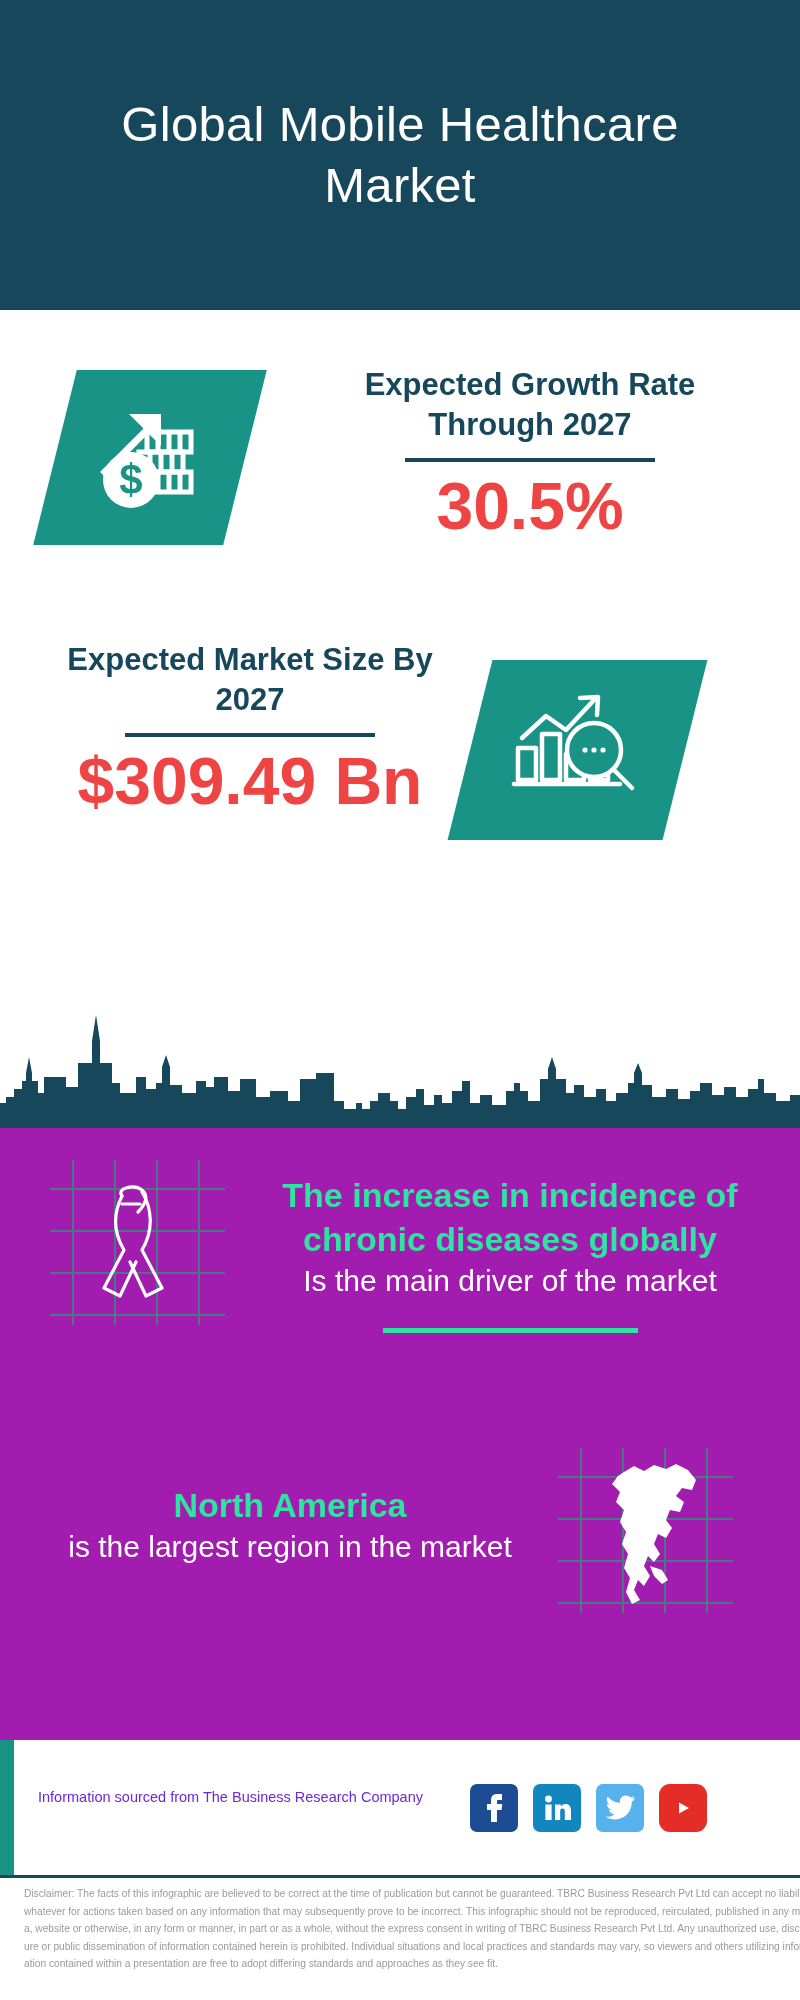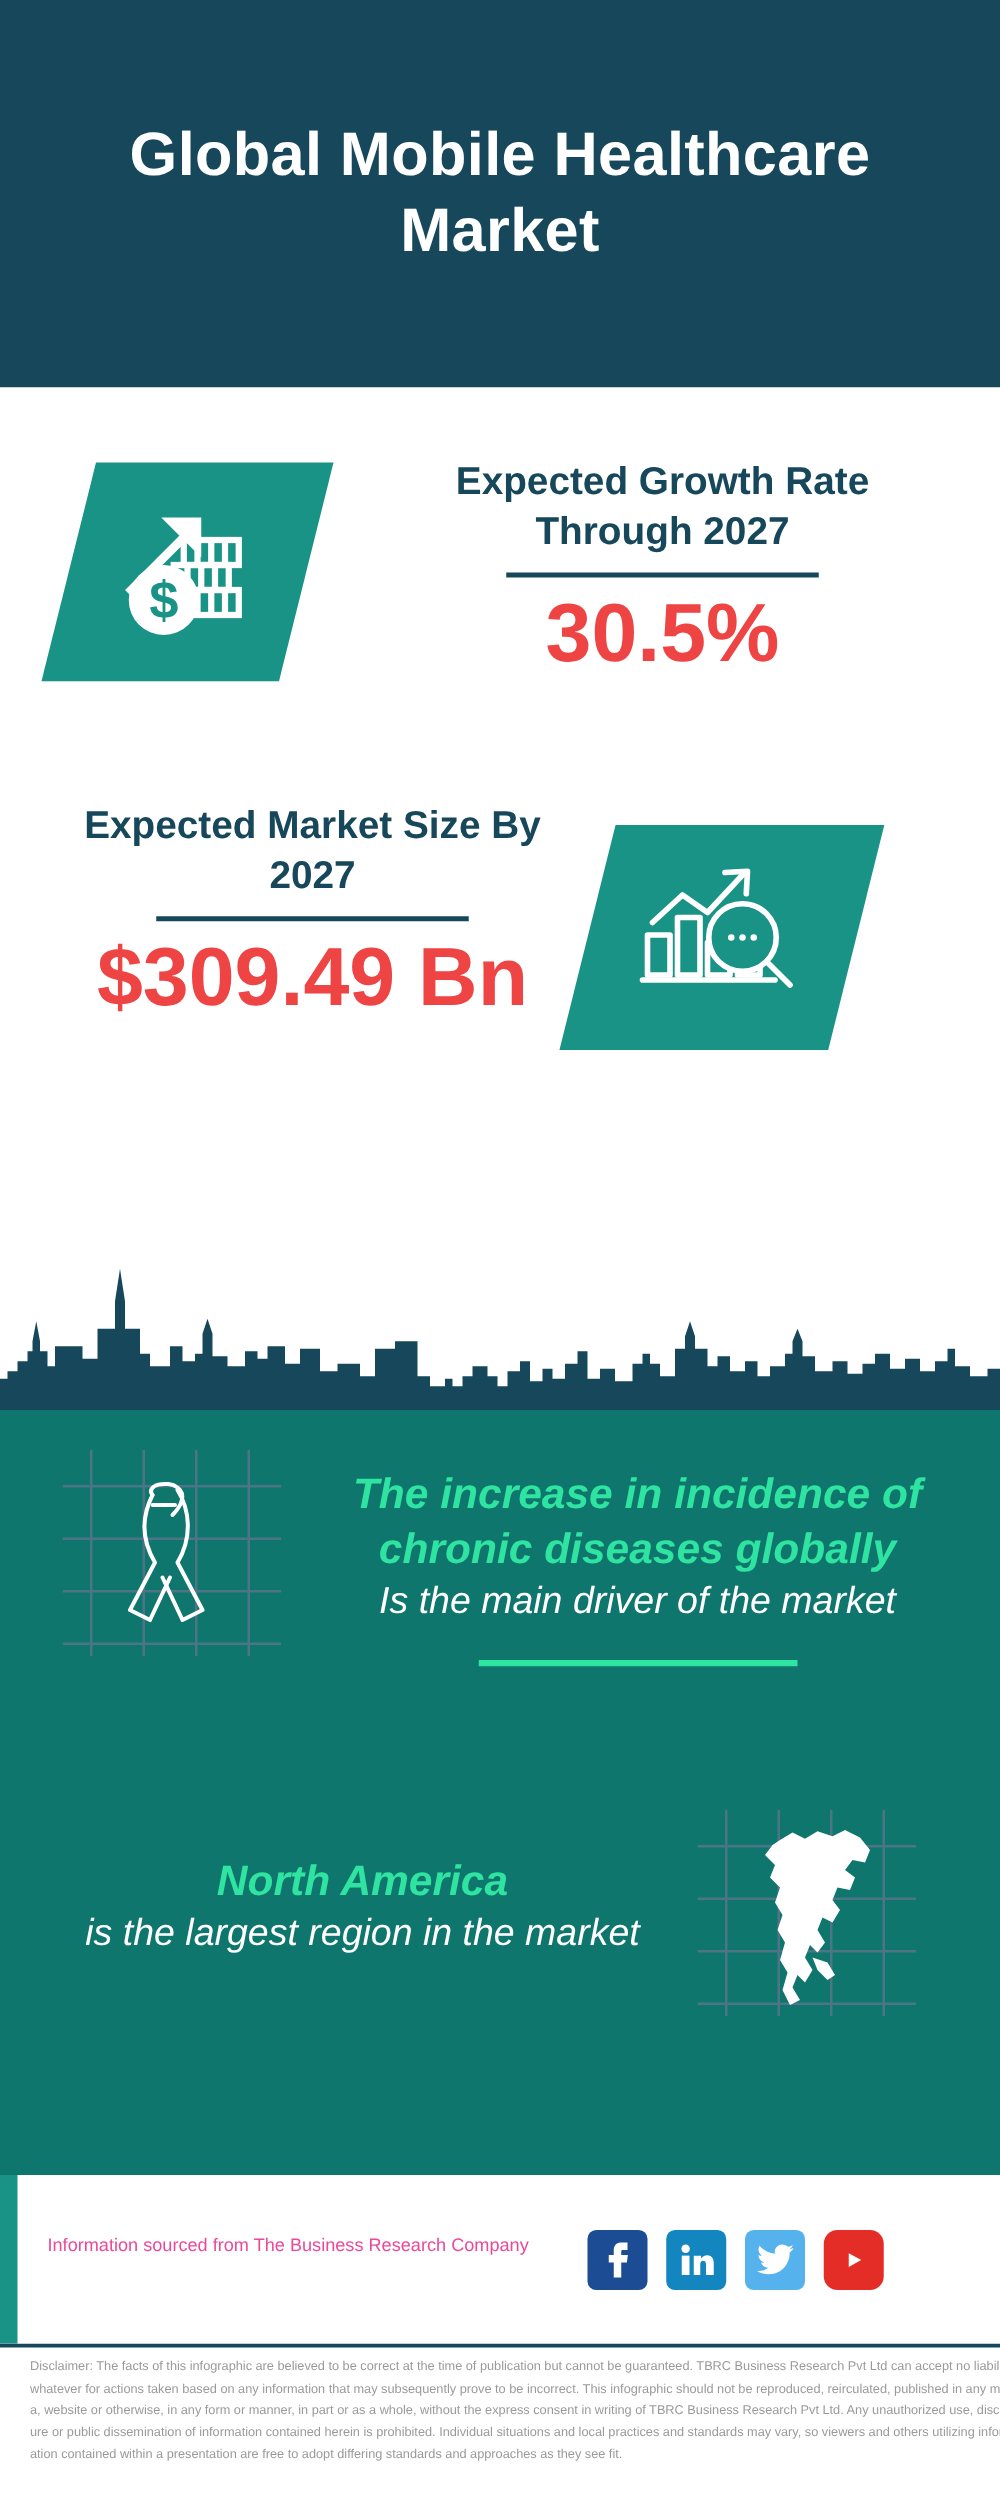--- a/index.html
+++ b/index.html
@@ -11,21 +11,21 @@
   }
   .page{position:relative;width:800px;height:2000px;background:#ffffff;}
 
   
   .header{
     position:absolute;left:0;top:0;width:800px;height:310px;
     background:#17475A;
     display:flex;align-items:center;justify-content:center;
   }
   .header-title{
-    color:#ffffff;font-size:49px;font-weight:bold;line-height:1.24;
+    color:#ffffff;font-size:49px;font-weight:normal;line-height:1.24;
     text-align:center;letter-spacing:.3px;width:640px;
   }
 
   
   .white-body{position:absolute;left:0;top:310px;width:800px;height:820px;background:#fff;}
 
   
   .row1{position:absolute;left:0;top:60px;width:800px;height:240px;}
   .para{
     position:absolute;
@@ -57,22 +57,21 @@
     display:flex;align-items:center;justify-content:center;
   }
   .r2-text{position:absolute;left:30px;top:0px;width:440px;text-align:center;}
 
   
   .skyline{position:absolute;left:0;top:1005px;width:800px;height:130px;}
 
   
   .dark-body{
     position:absolute;left:0;top:1128px;width:800px;height:612px;
-    background:#0f766e;
-    font-style:italic;
+    background:#a21caf;
   }
   .grid-box{position:absolute;overflow:hidden;}
   .grid-box .gl{position:absolute;background:#4d7585;}
 
   .driver-wrap{position:absolute;left:250px;top:45px;width:520px;text-align:center;}
   .green-head{
     color:#2FE3A0;font-size:34px;font-weight:bold;line-height:1.3;
   }
   .white-sub{
     color:#ffffff;font-size:30px;font-weight:normal;line-height:1.3;
@@ -82,21 +81,21 @@
   }
   .region-wrap{position:absolute;left:30px;top:355px;width:520px;text-align:center;}
 
   
   .footer{
     position:absolute;left:0;top:1740px;width:800px;height:135px;background:#ffffff;
   }
   .footer-accent{position:absolute;left:0;top:0;width:14px;height:135px;background:#1A9387;}
   .src-text{
     position:absolute;left:38px;top:46px;width:440px;
-    color:#ec4899;font-size:14.5px;line-height:1.65;
+    color:#6d28d9;font-size:14.5px;line-height:1.65;
   }
   .social{position:absolute;left:470px;top:44px;display:flex;gap:15px;}
   .sq{width:48px;height:48px;border-radius:7px;display:flex;align-items:center;justify-content:center;}
   .sq-fb{background:#1B4C94;}
   .sq-li{background:#1385BF;}
   .sq-tw{background:#56B2ED;}
   .sq-yt{background:#E52D27;border-radius:11px;}
 
   
   .disclaimer-band{

